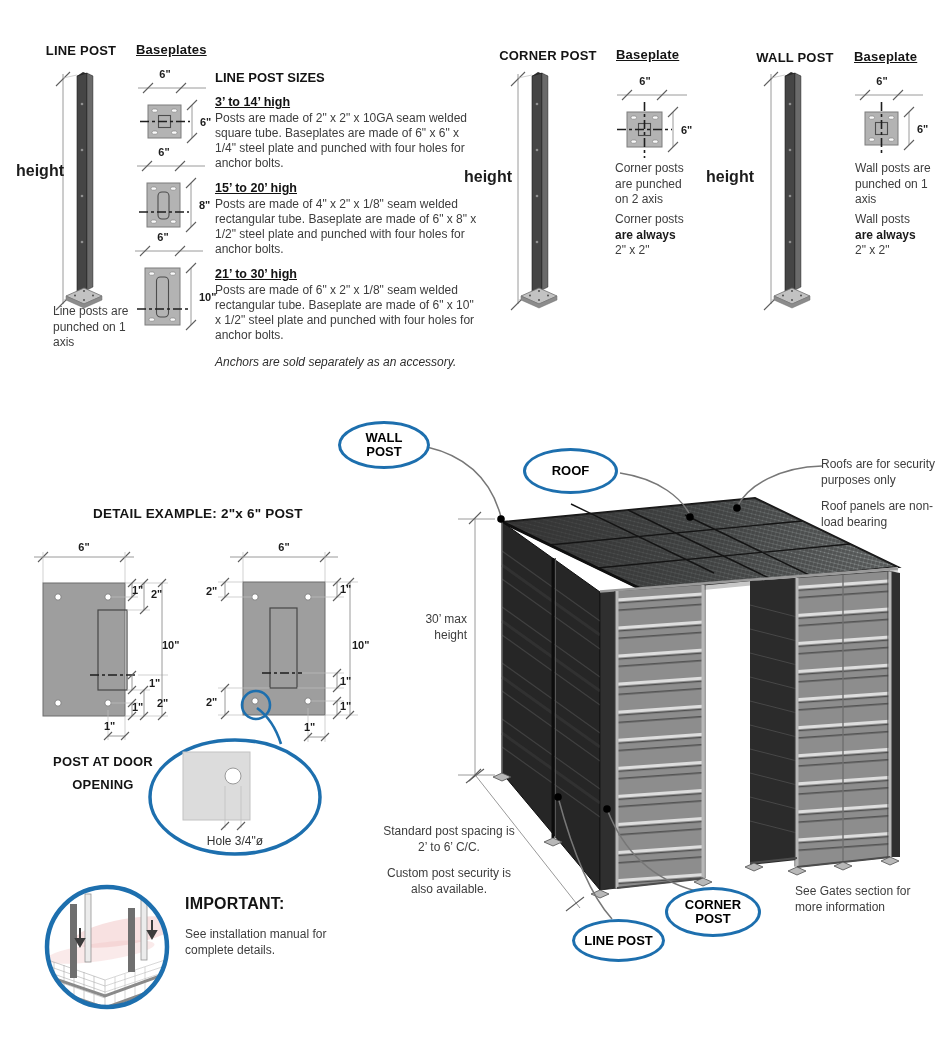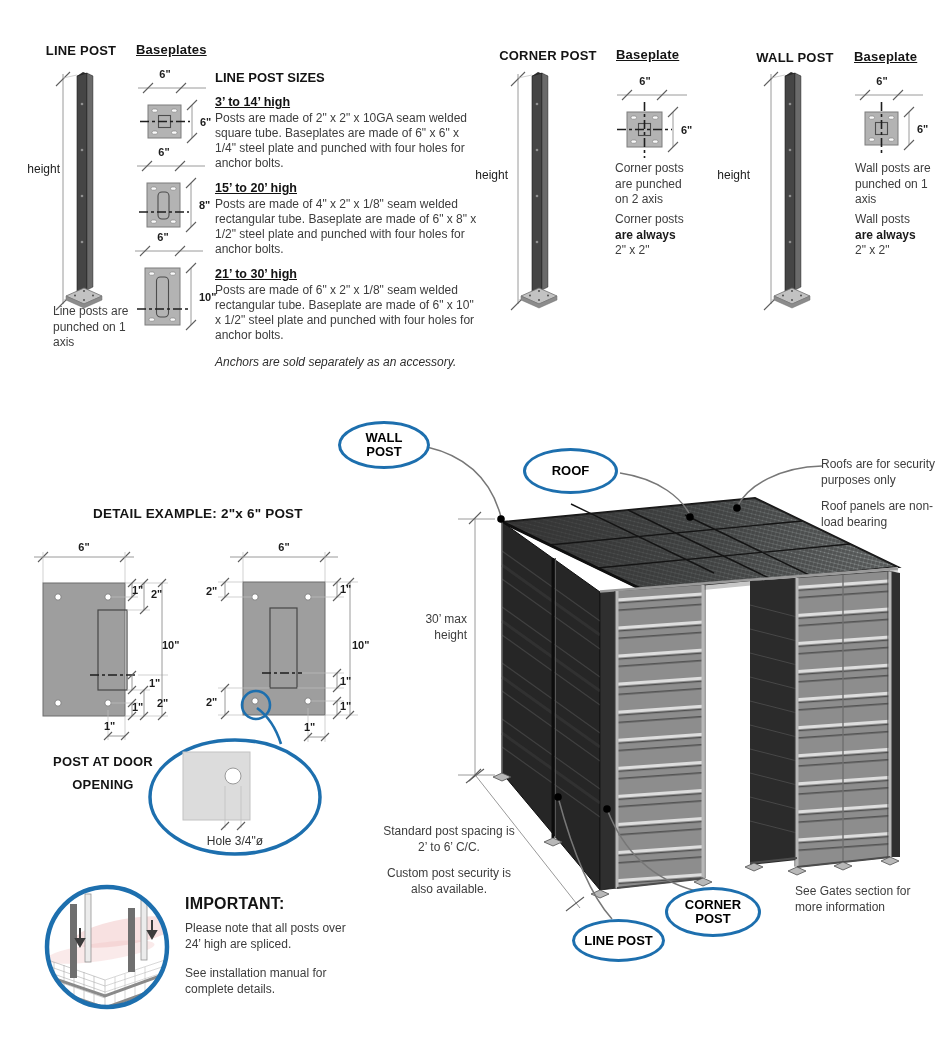--- a/index.html
+++ b/index.html
@@ -7,21 +7,21 @@
   body{font-family:"Liberation Sans", sans-serif; color:#3d3d3d;}
   #page{position:relative;width:950px;height:1053px;background:#fff;overflow:hidden;}
   .abs{position:absolute;}
   .title{font-weight:bold;color:#141414;font-size:13px;letter-spacing:.2px;}
   .utitle{text-decoration:underline;}
   .note{font-size:12px;line-height:15.5px;color:#3d3d3d;}
   .noteC{text-align:center;}
   .noteR{text-align:right;}
   .b{font-weight:bold;color:#1a1a1a;}
   .blk{display:block;}
-  .heightlbl{font-weight:normal;color:#1c1c1c;font-size:12px;}
+  .heightlbl{font-weight:bold;color:#1c1c1c;font-size:16px;}
   
   .sizes h3{font-size:13px;font-weight:bold;color:#121212;margin:0 0 8px 0;}
   .sizes h4{font-size:12.5px;font-weight:bold;color:#121212;margin:10px 0 2px 0;text-decoration:underline;}
   .sizes p{font-size:12px;line-height:15px;margin:0;color:#3d3d3d;}
   .sizes .anote{font-style:italic;margin-top:12px;font-size:12px;color:#2e2e2e;}
   
   .oval{position:absolute;border:3px solid var(--blue);border-radius:50%;background:#fff;
         display:flex;align-items:center;justify-content:center;text-align:center;
         font-weight:bold;font-size:13px;line-height:14px;color:#000;box-sizing:border-box;z-index:5;}
   .oval .wrap{display:inline-block;width:58px;}
@@ -328,21 +328,20 @@
       <rect x="88" y="28" width="7" height="64" fill="#6f6f6f"></rect>
       <rect x="101" y="20" width="6" height="60" fill="#ececec" stroke="#949494" stroke-width=".8"></rect>
       <path d="M40,48 V66 M40,66 l-4,-7 h8 z" stroke="#3c3c3c" stroke-width="2" fill="#3c3c3c"></path>
       <path d="M112,40 V58 M112,58 l-4,-7 h8 z" stroke="#3c3c3c" stroke-width="2" fill="#3c3c3c"></path>
     </g>
     <circle cx="67" cy="67" r="60" fill="none" stroke="var(--blue)" stroke-width="4.5"></circle>
   </svg>
 
   <div class="abs" style="left:185px;top:895px;width:170px">
     <div class="title" style="font-size:16px">IMPORTANT:</div>
-    <p class="note" style="margin:8px 0 0 0;width:165px">Please note that all posts over 24’ high are spliced.</p>
     <p class="note" style="margin:14px 0 0 0;width:160px">See installation manual for complete details.</p>
   </div>
 
   <svg class="abs" style="left:330px;top:405px" width="620" height="615" viewBox="0 0 620 615">
     <defs>
       <linearGradient id="roofGrad" x1="0" y1="0" x2="1" y2="0">
         <stop offset="0" stop-color="#3d3d3d"></stop>
           <stop offset=".5" stop-color="#5a5e5e"></stop>
           <stop offset="1" stop-color="#989e9e"></stop>
       </linearGradient>

